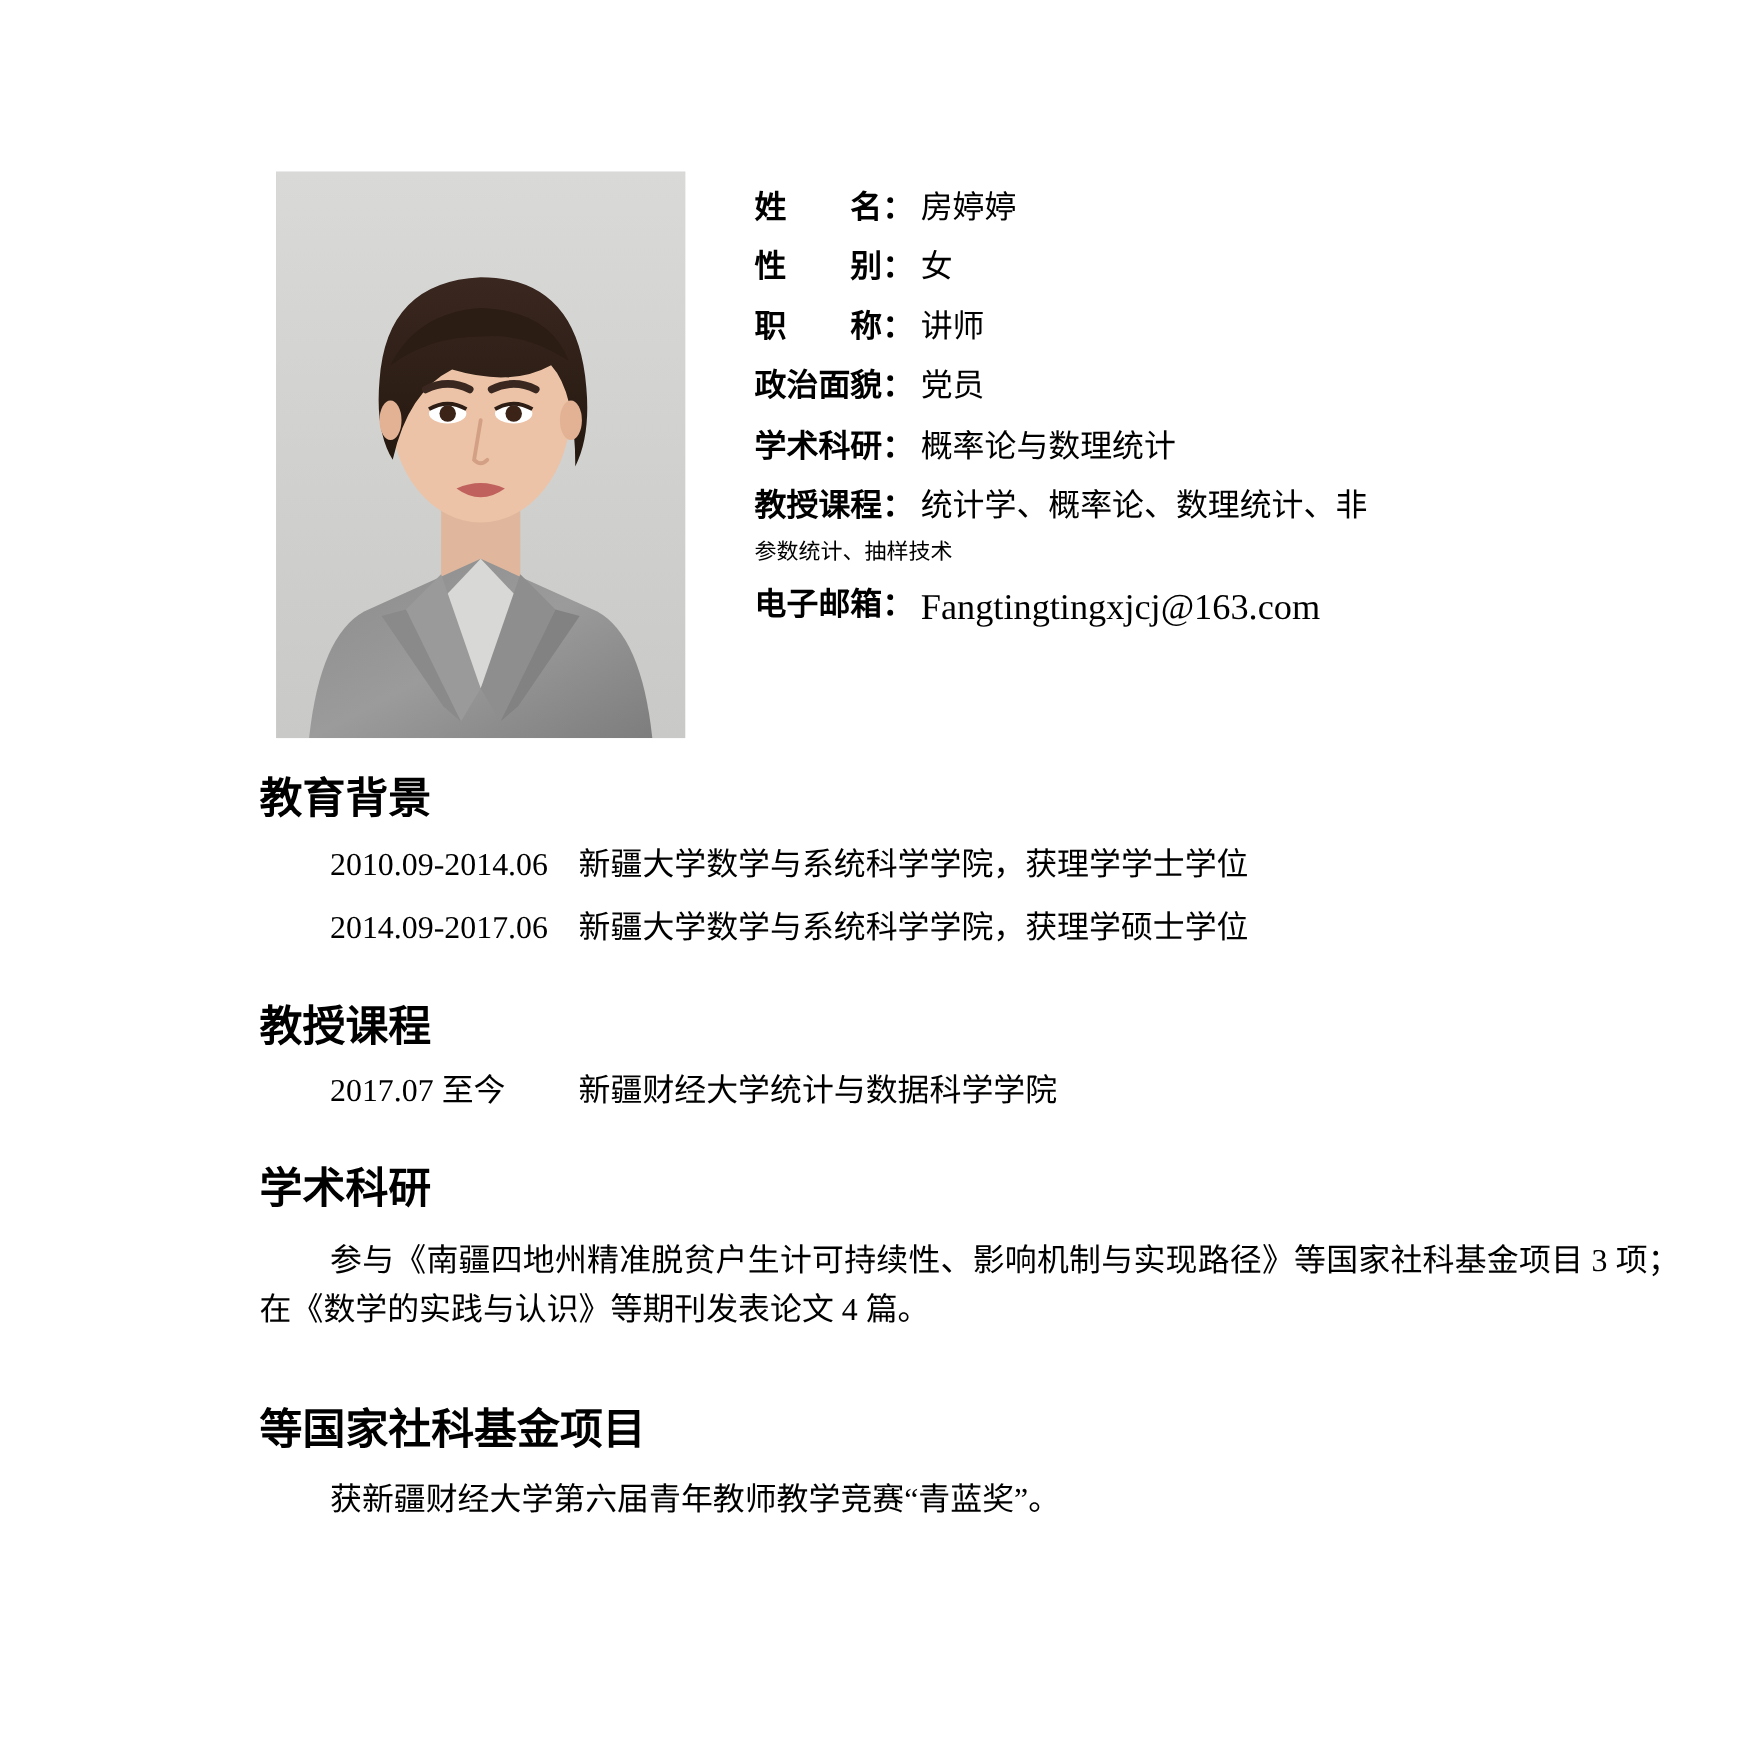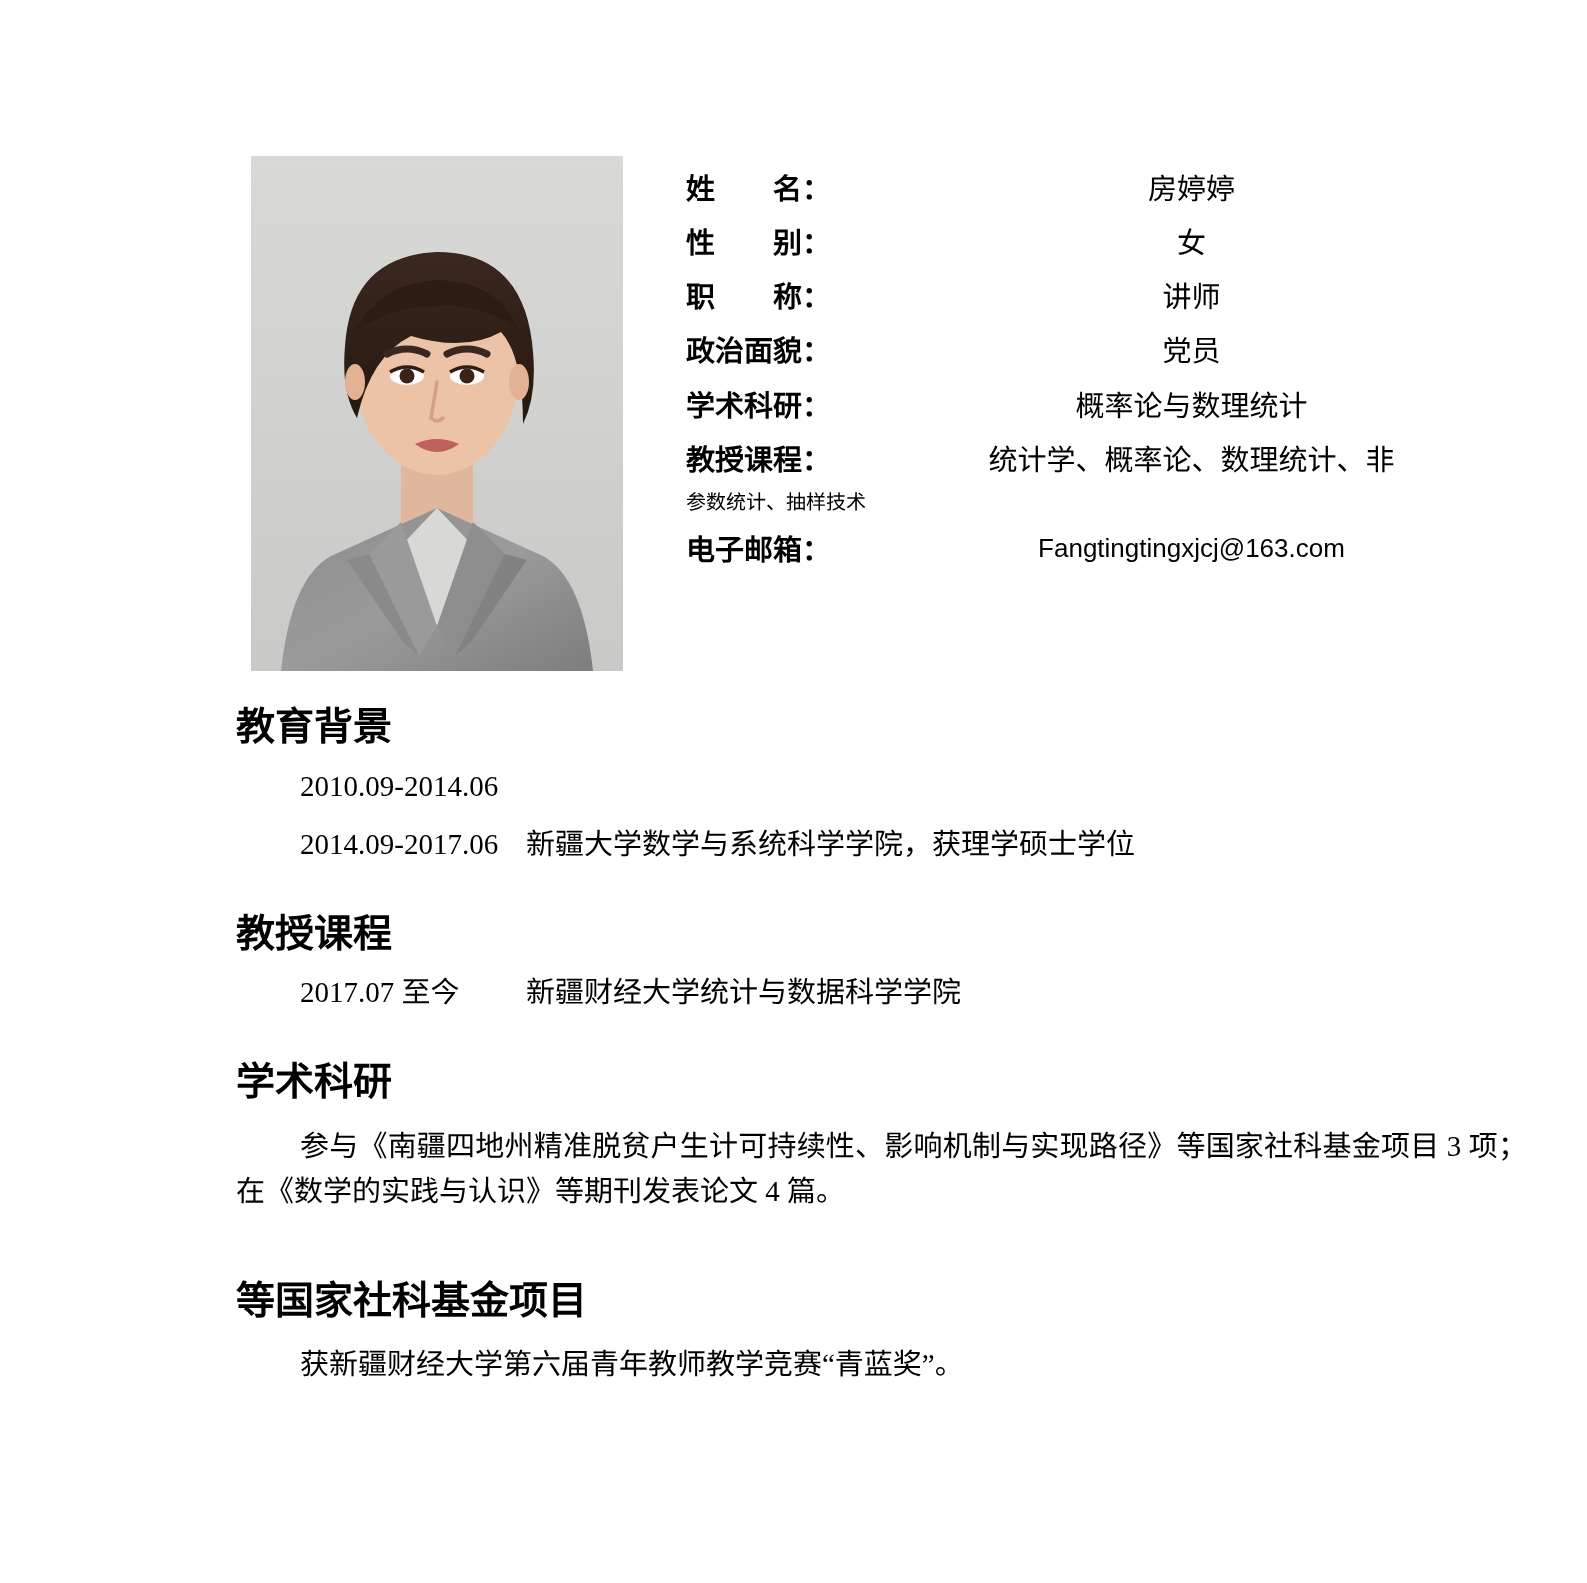--- a/index.html
+++ b/index.html
@@ -58,25 +58,24 @@
     font-weight: bold;
     font-size: 29px;
     letter-spacing: 0px;
     white-space: pre;
     flex: 0 0 auto;
   }
   .info-value {
     font-size: 29px;
     margin-left: 6px;
     flex: 1 1 auto;
-    text-align: center;
   }
   .info-value.mono {
-    font-family: Liberation Sans, sans-serif;
-    font-size: 26px;
+    font-family: Liberation Serif, serif;
+    font-size: 33px;
   }
   .info-cont {
     font-size: 20px;
     margin: -6px 0 15px 0;
     line-height: 1.35;
   }
 
   
   .sections {
     position: absolute;
@@ -221,20 +220,21 @@
 
     </div>
   </div>
 
   <div class="sections">
 
     <div class="section">
       <div class="section-title">教育背景</div>
       <div class="entry">
         <span class="entry-date">2010.09-2014.06</span>
+        <span class="entry-text">新疆大学数学与系统科学学院，获理学学士学位</span>
       </div>
       <div class="entry">
         <span class="entry-date">2014.09-2017.06</span>
         <span class="entry-text">新疆大学数学与系统科学学院，获理学硕士学位</span>
       </div>
     </div>
 
     <div class="spacer-md"></div>
 
     <div class="section">

